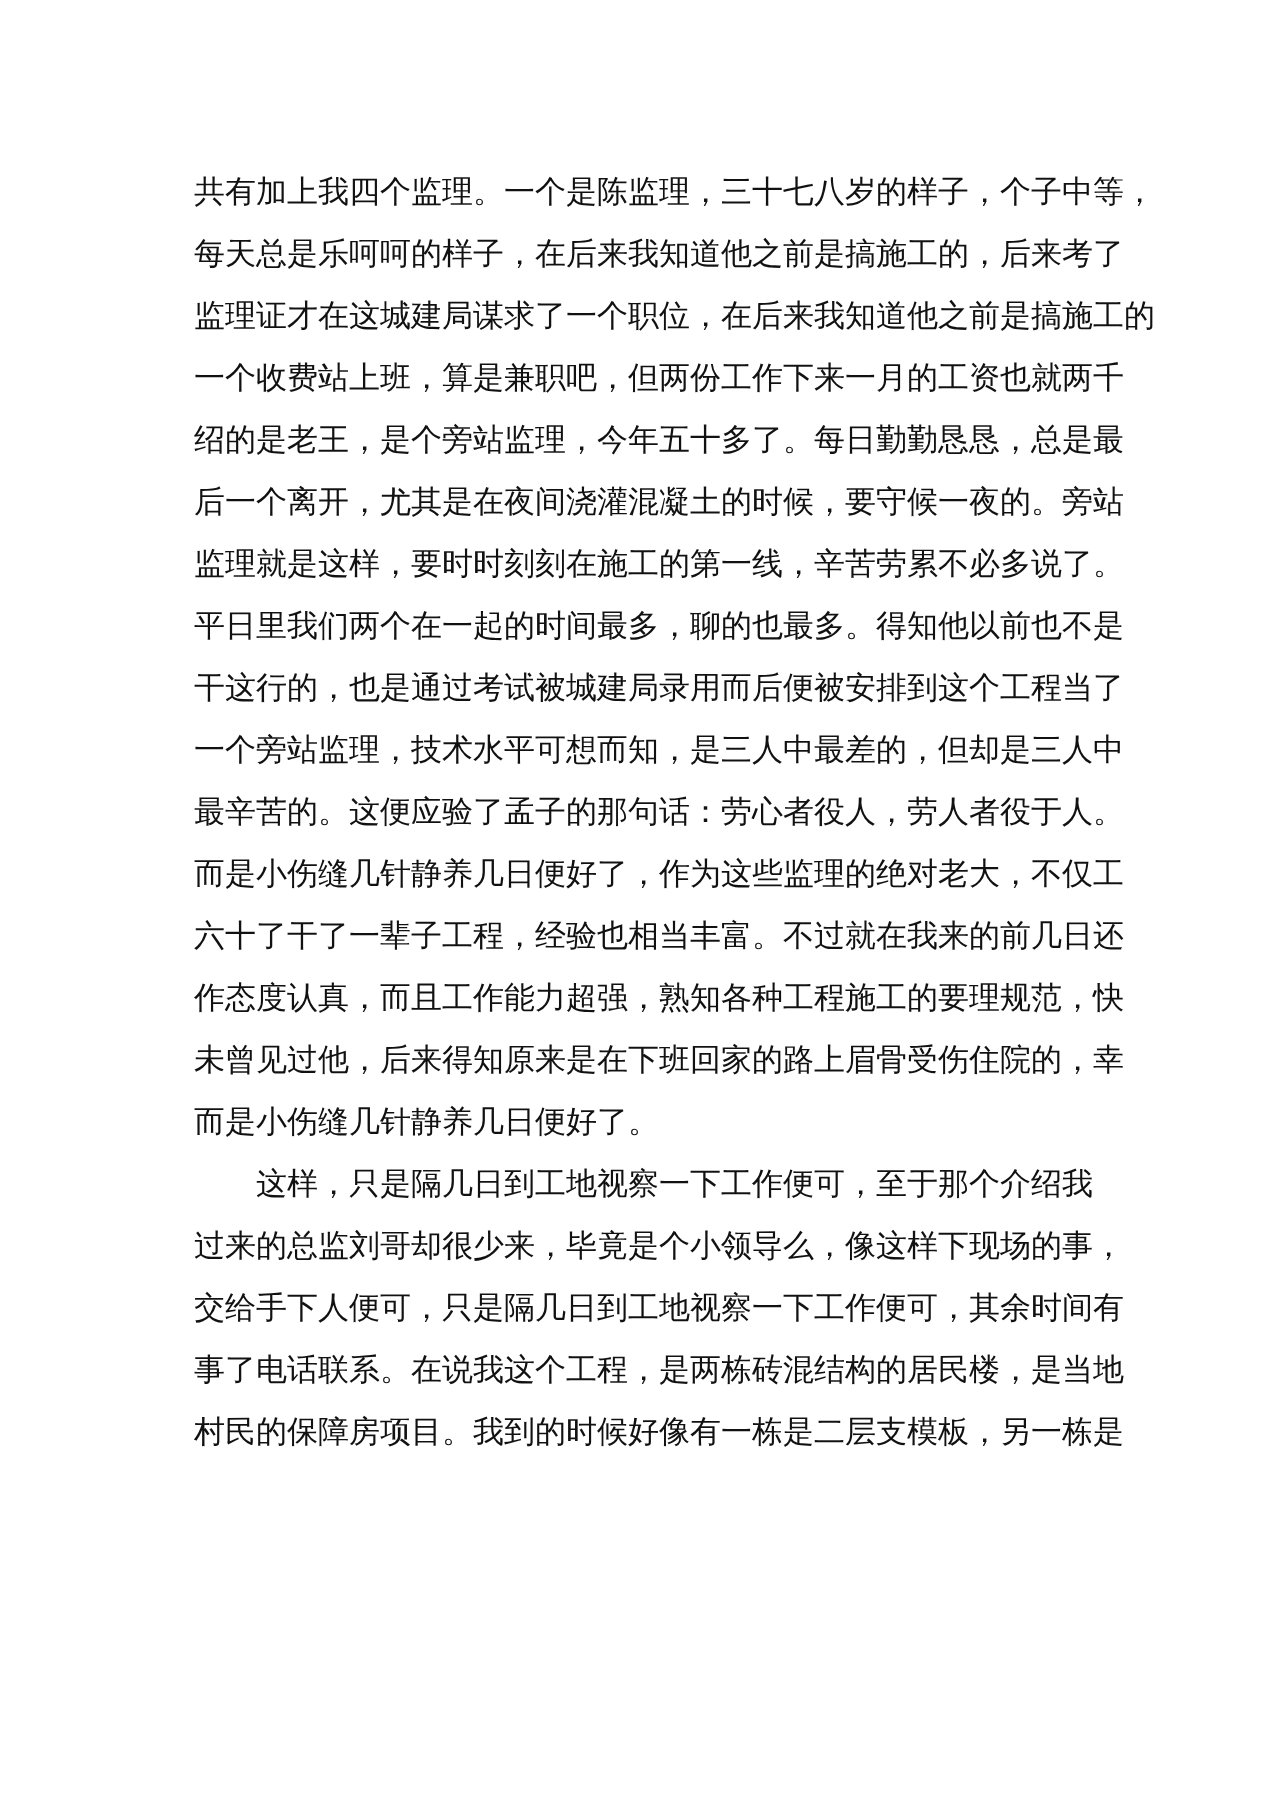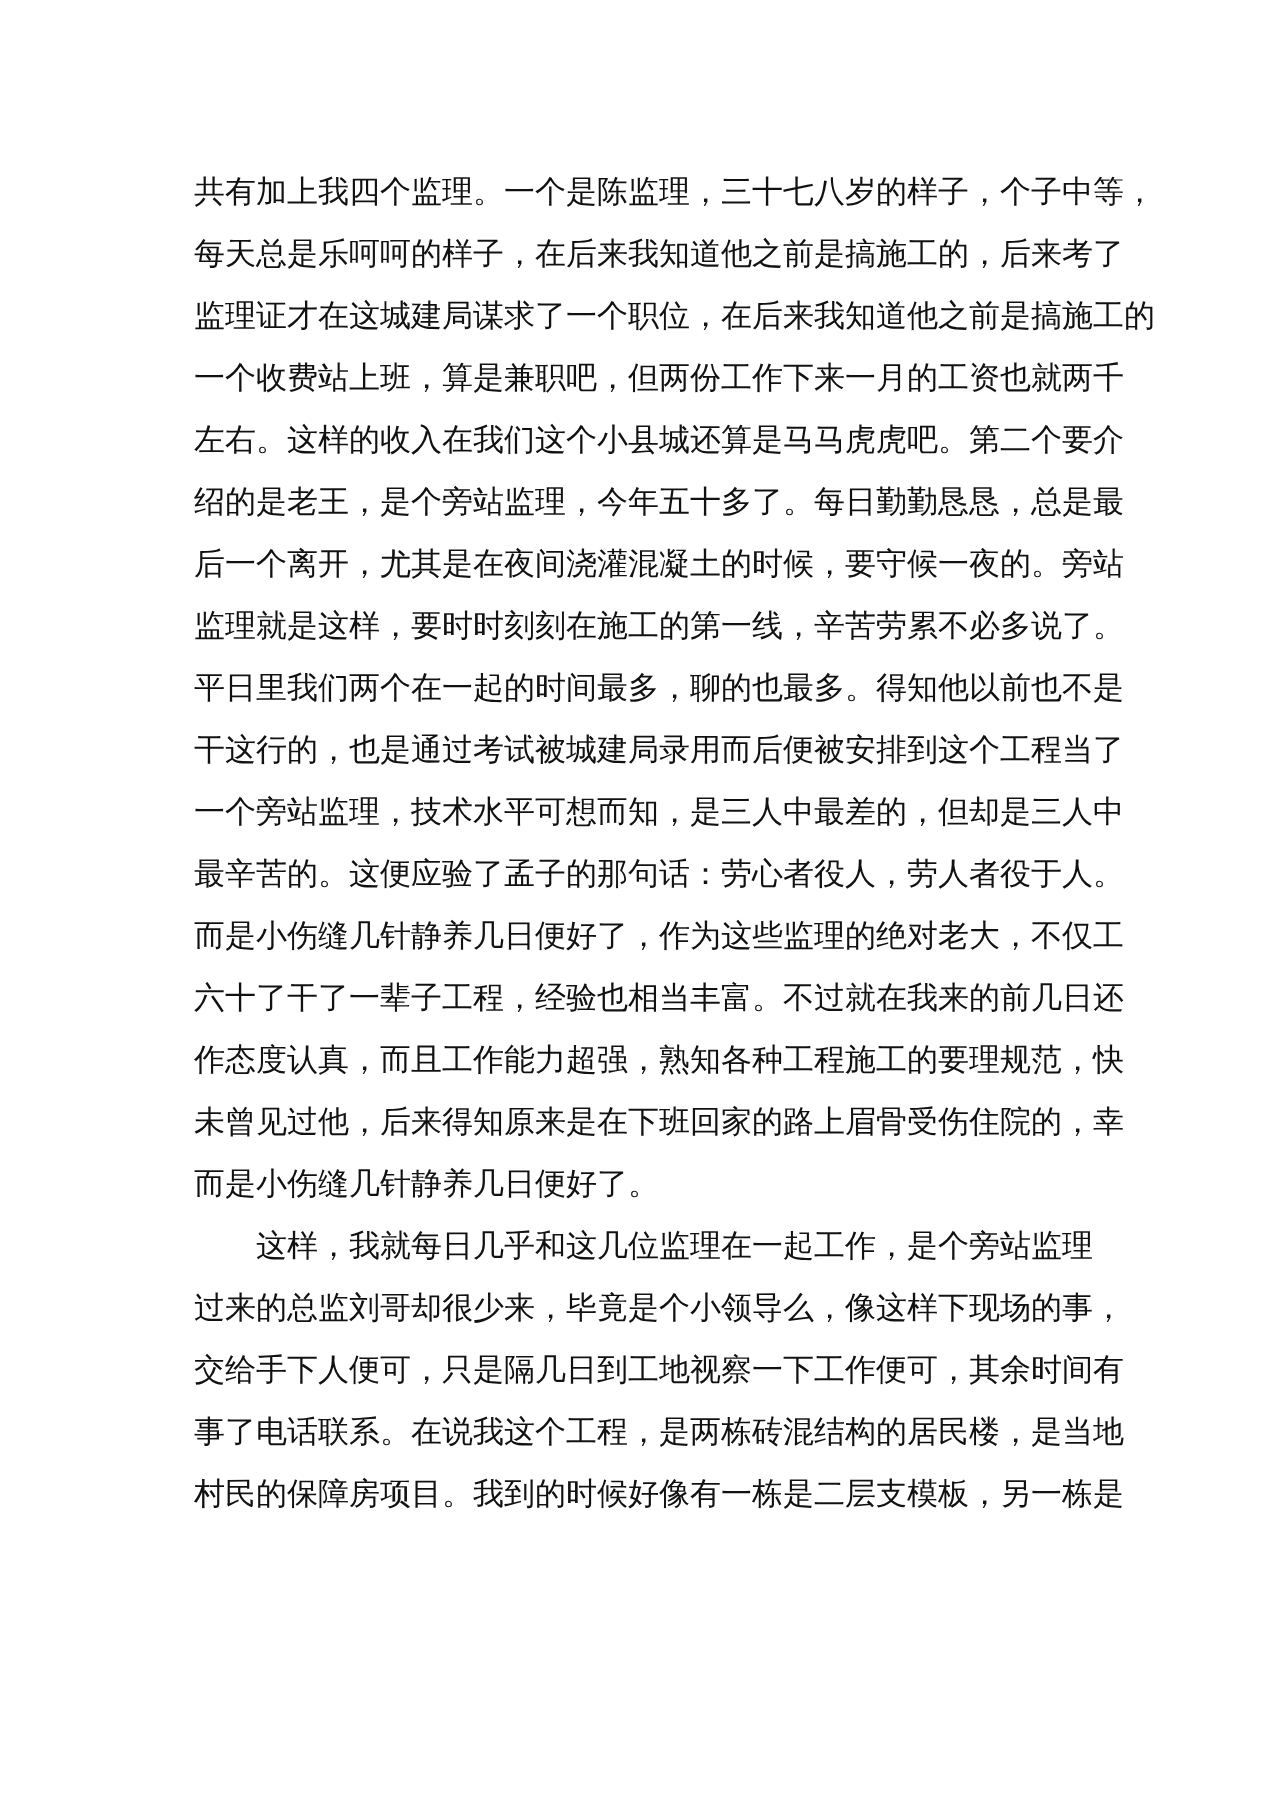--- a/index.html
+++ b/index.html
@@ -17,35 +17,34 @@
 </head>
 <body>
 
 <div class="page">
   <div class="text-block">
     <div>
       <span class="line">共有加上我四个监理。一个是陈监理，三十七八岁的样子，个子中等，</span>
       <span class="line">每天总是乐呵呵的样子，在后来我知道他之前是搞施工的，后来考了</span>
       <span class="line">监理证才在这城建局谋求了一个职位，在后来我知道他之前是搞施工的</span>
       <span class="line">一个收费站上班，算是兼职吧，但两份工作下来一月的工资也就两千</span>
-      <span class="line">左右。这样的收入在我们这个小县城还算是马马虎虎吧。第二个要介</span>
       <span class="line">绍的是老王，是个旁站监理，今年五十多了。每日勤勤恳恳，总是最</span>
       <span class="line">后一个离开，尤其是在夜间浇灌混凝土的时候，要守候一夜的。旁站</span>
       <span class="line">监理就是这样，要时时刻刻在施工的第一线，辛苦劳累不必多说了。</span>
       <span class="line">平日里我们两个在一起的时间最多，聊的也最多。得知他以前也不是</span>
       <span class="line">干这行的，也是通过考试被城建局录用而后便被安排到这个工程当了</span>
       <span class="line">一个旁站监理，技术水平可想而知，是三人中最差的，但却是三人中</span>
       <span class="line">最辛苦的。这便应验了孟子的那句话：劳心者役人，劳人者役于人。</span>
       <span class="line">而是小伤缝几针静养几日便好了，作为这些监理的绝对老大，不仅工</span>
       <span class="line">六十了干了一辈子工程，经验也相当丰富。不过就在我来的前几日还</span>
       <span class="line">作态度认真，而且工作能力超强，熟知各种工程施工的要理规范，快</span>
       <span class="line">未曾见过他，后来得知原来是在下班回家的路上眉骨受伤住院的，幸</span>
       <span class="line last">而是小伤缝几针静养几日便好了。</span>
     </div>
     <div>
-      <span class="line indent">这样，我就每日几乎和这几位监理在一起工作，是个旁站监理</span>
+      <span class="line indent">这样，只是隔几日到工地视察一下工作便可，至于那个介绍我</span>
       <span class="line">过来的总监刘哥却很少来，毕竟是个小领导么，像这样下现场的事，</span>
       <span class="line">交给手下人便可，只是隔几日到工地视察一下工作便可，其余时间有</span>
       <span class="line">事了电话联系。在说我这个工程，是两栋砖混结构的居民楼，是当地</span>
       <span class="line">村民的保障房项目。我到的时候好像有一栋是二层支模板，另一栋是</span>
     </div>
   </div>
 </div>
 
 </body></html>

